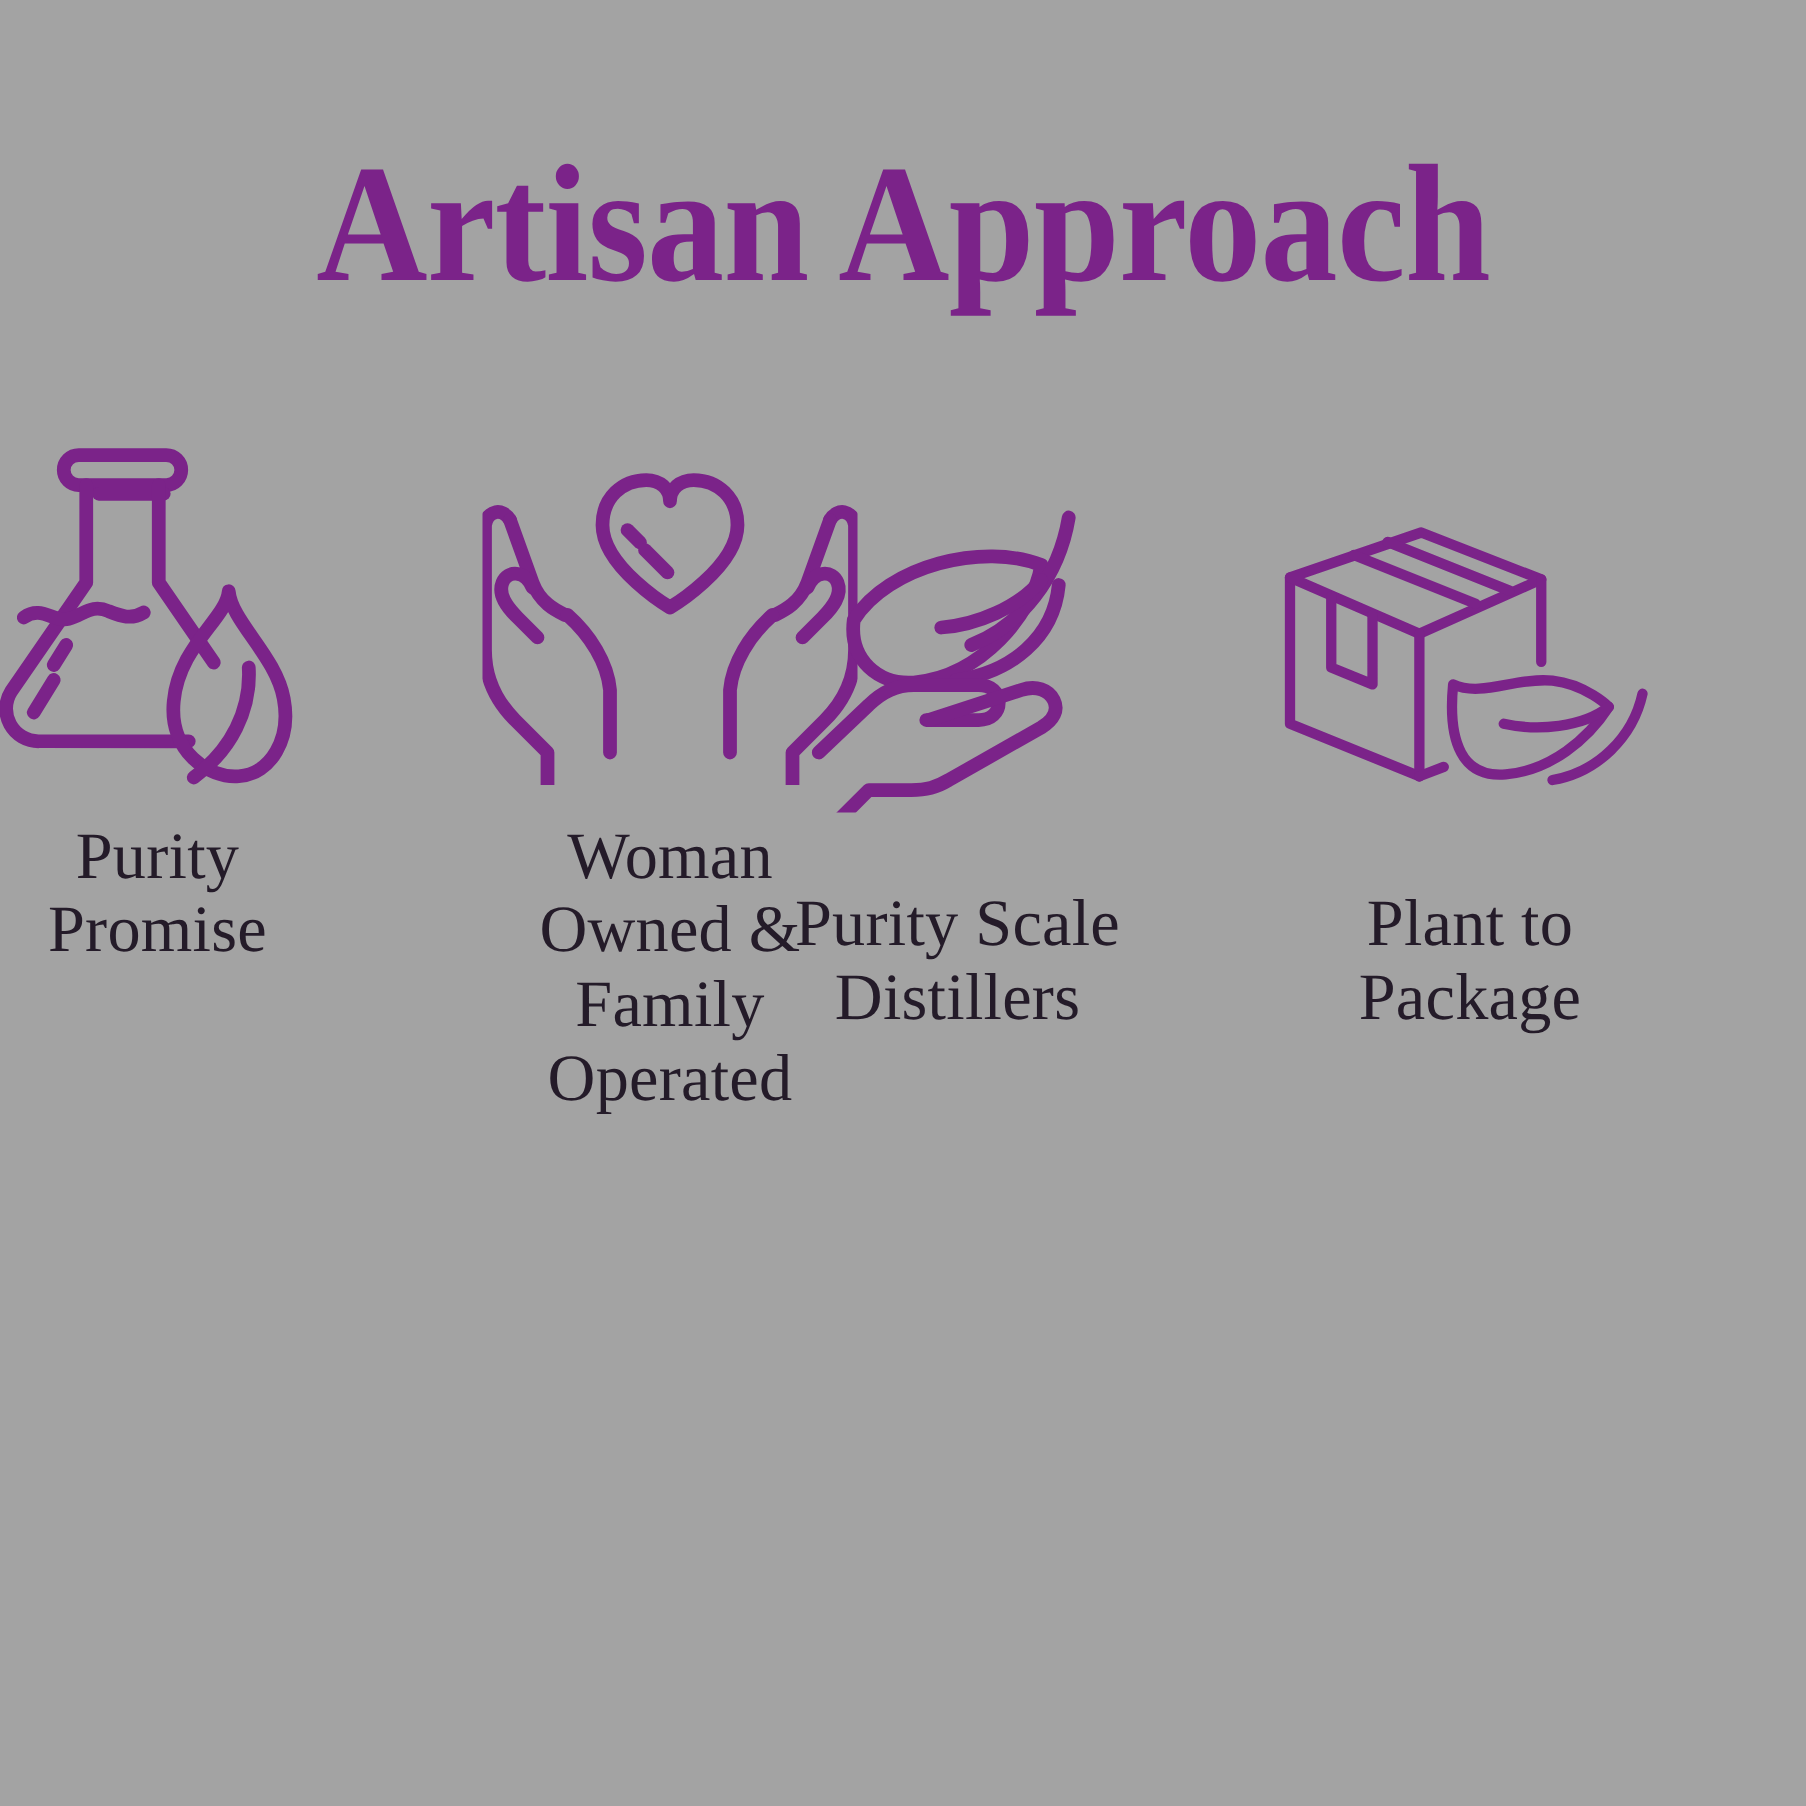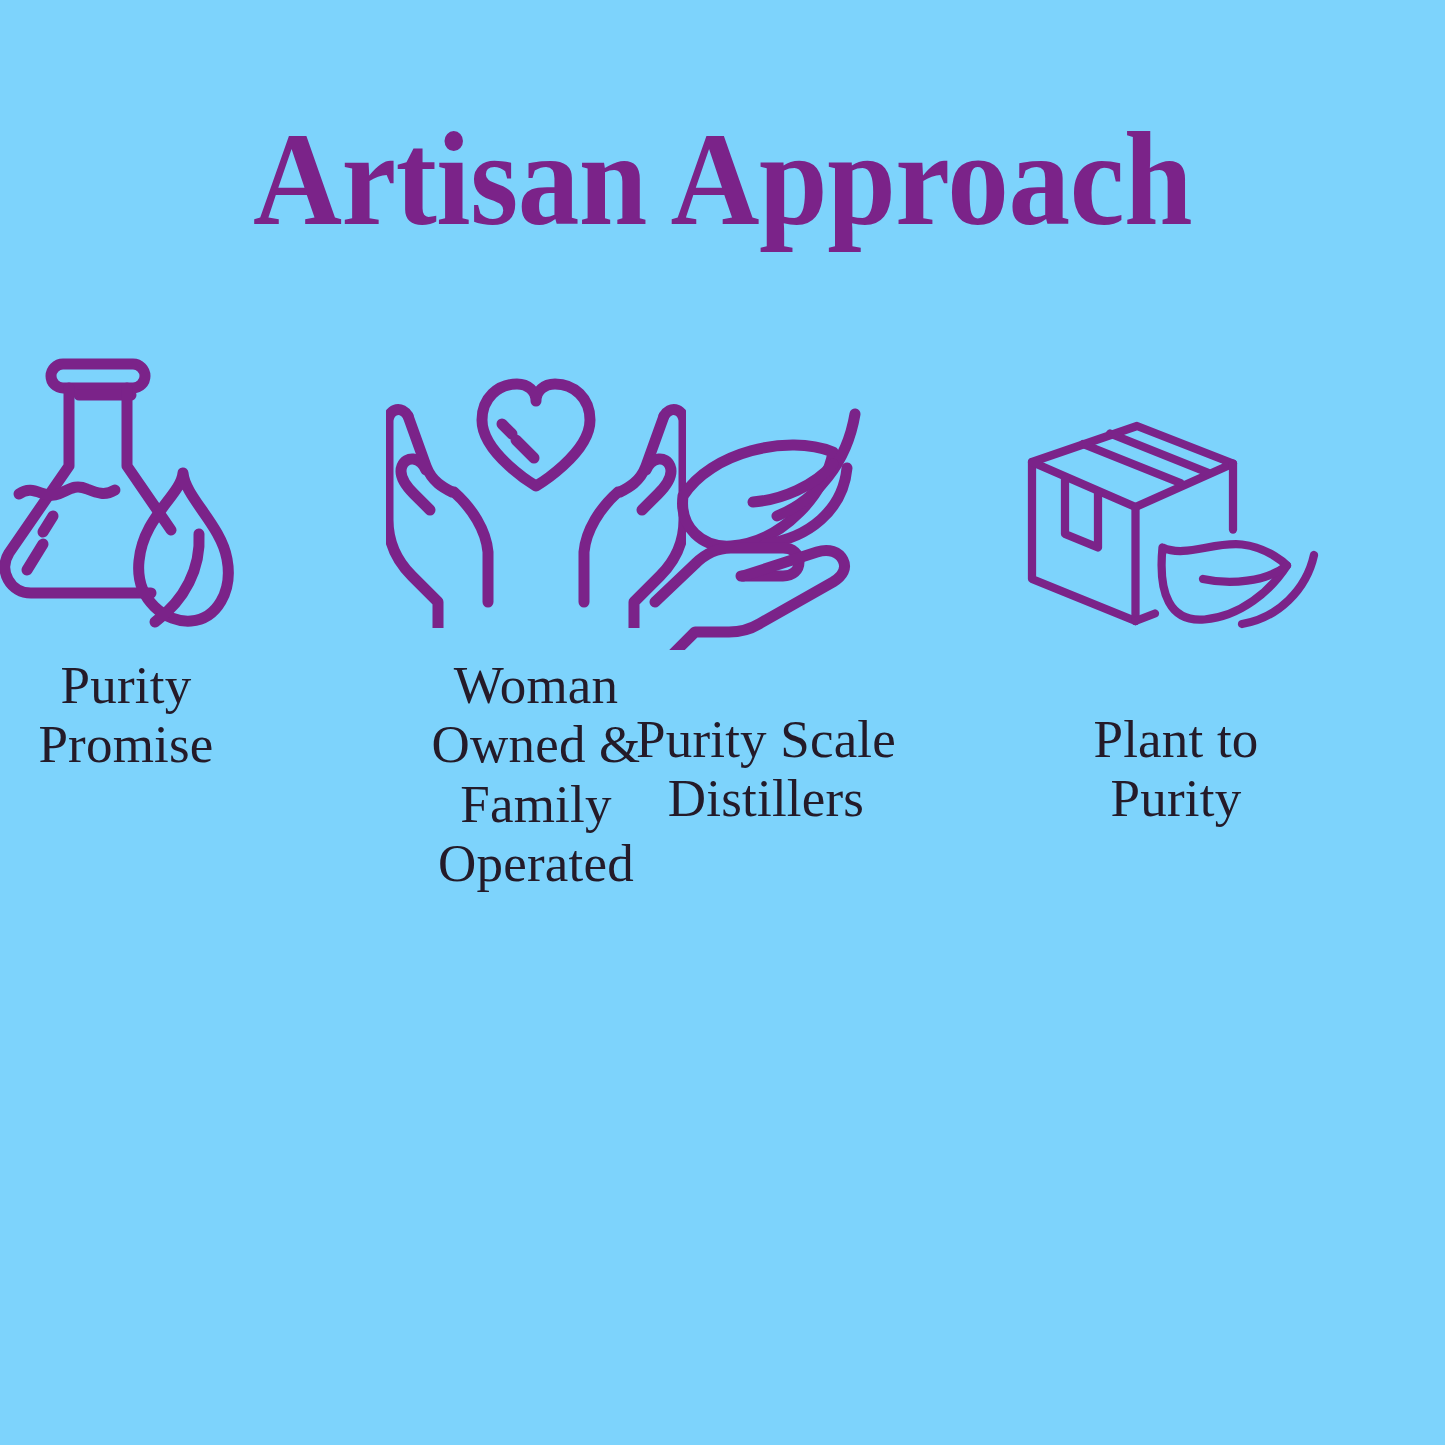--- a/index.html
+++ b/index.html
@@ -12,21 +12,21 @@
     height: 1445px;
     background: #f8f7f6;
     font-family: "Liberation Serif", "DejaVu Serif", serif;
     overflow: hidden;
   }
 
   .page {
     position: relative;
     width: 1445px;
     height: 1445px;
-    background: #7dd3fc;
+    background: #a3a3a3;
     box-sizing: border-box;
   }
 
   
   .title-wrap {
     position: absolute;
     top: 108px;
     left: 0;
     width: 1445px;
     text-align: center;
@@ -196,17 +196,17 @@
           <path d="M76 32 L206 84"></path>
           <path d="M112 18 L242 70"></path>
 
           <path d="M52 76 V152 L96 170 V96"></path>
 
           <path d="M182 170 c30 14 68 -8 106 -4 c36 4 60 28 60 28 c-22 34 -62 68 -110 72 c-46 4 -62 -34 -56 -96 Z"></path>
           <path d="M384 180 c-10 46 -48 84 -96 92"></path>
           <path d="M236 212 c36 8 84 4 112 -18"></path>
         </svg>
       </div>
-      <div class="feature-label">Plant to Purity</div>
+      <div class="feature-label">Plant to Package</div>
     </div>
 
   </div>
 </div>
 
 </body></html>

